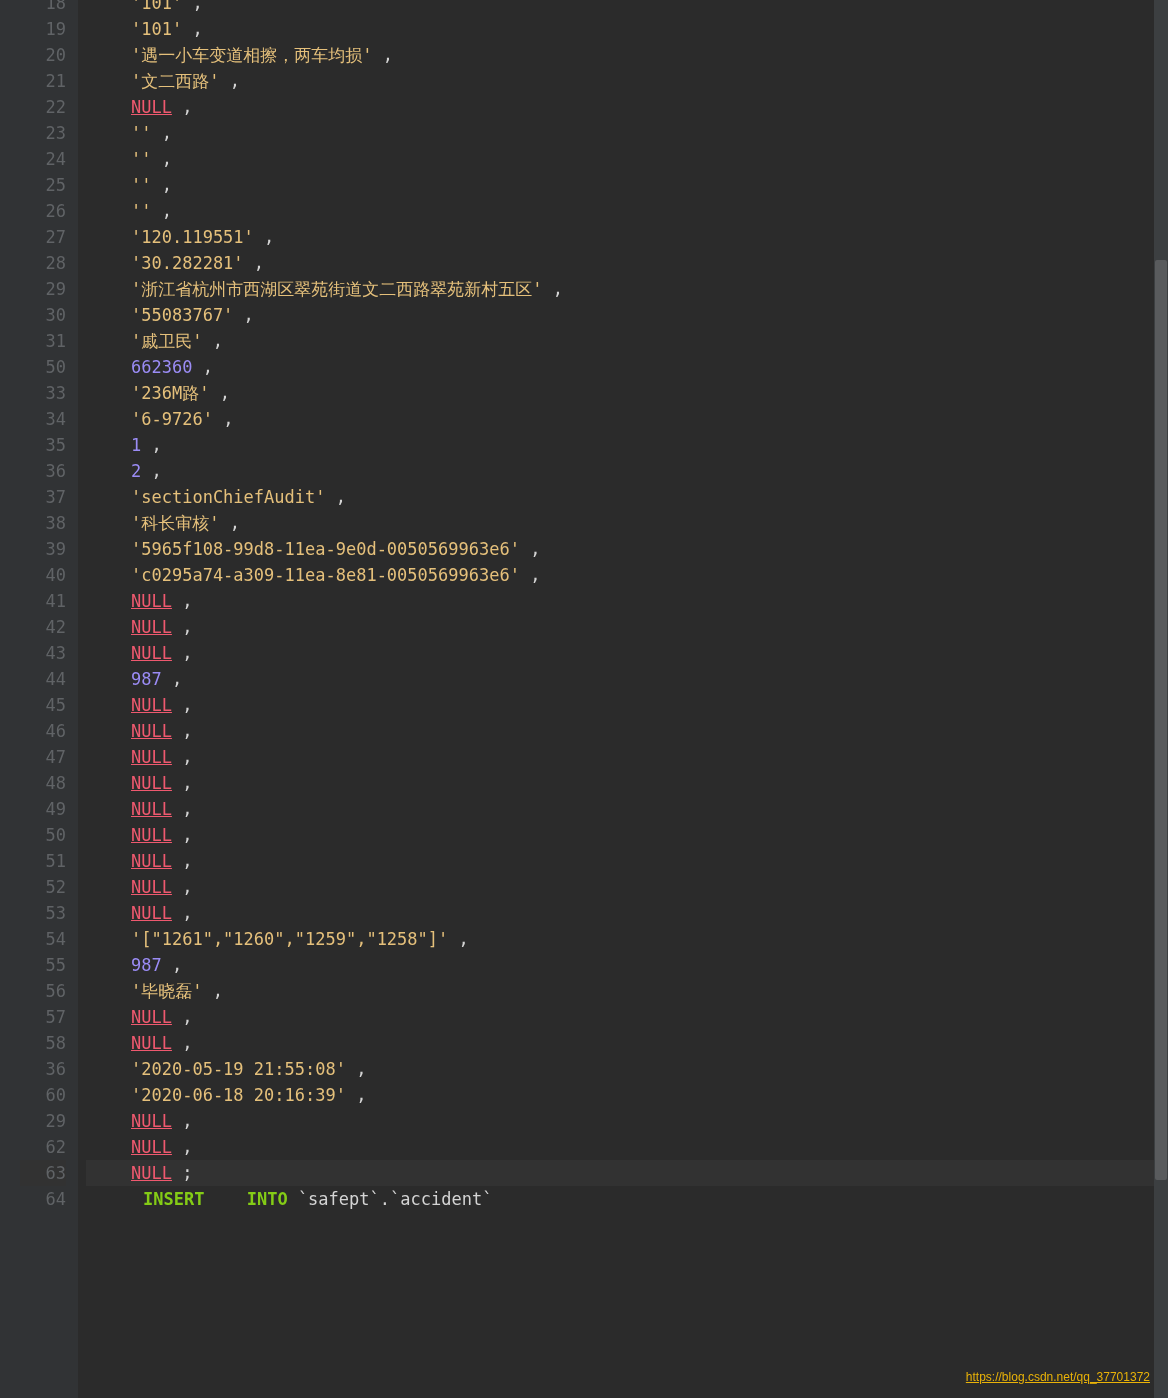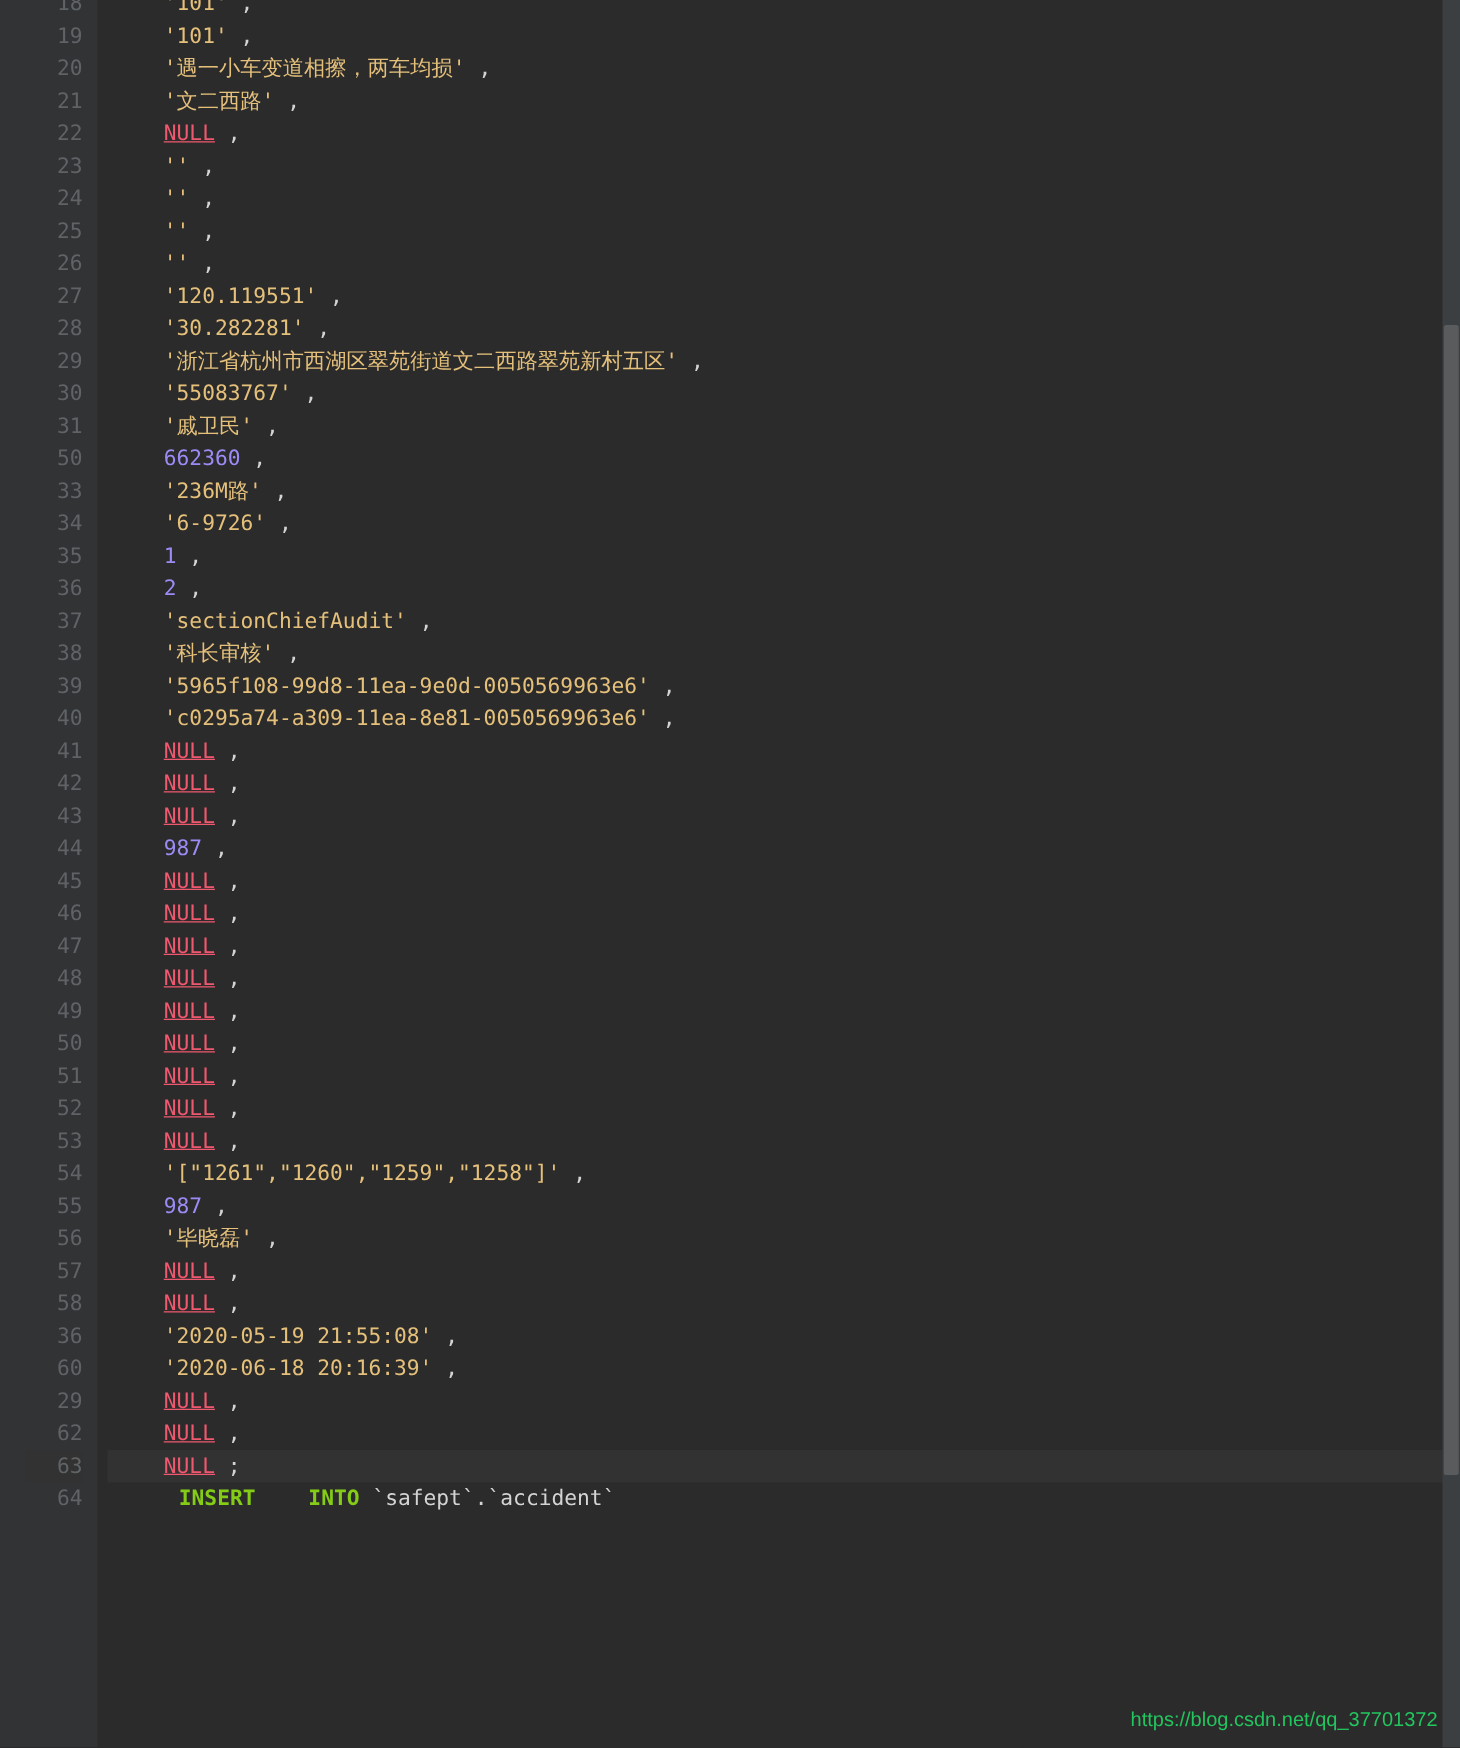--- a/index.html
+++ b/index.html
@@ -88,23 +88,24 @@
       top: 260px;
       width: 12px;
       height: 920px;
       background: #595b5d;
       border-radius: 2px;
     }
     .watermark {
       position: absolute;
       right: 18px;
       bottom: 8px;
-      color: #22c55e;
-      font-size: 16px;
+      color: #eab308;
+      font-size: 12px;
       font-family: sans-serif;
+      text-decoration: underline;
     }
     .line-18 {
       height: 16px;
       overflow: hidden;
     }
     .line-18 .line-number {
       height: 16px;
       transform: translateY(-10px);
     }
     .line-18 .code-line {

